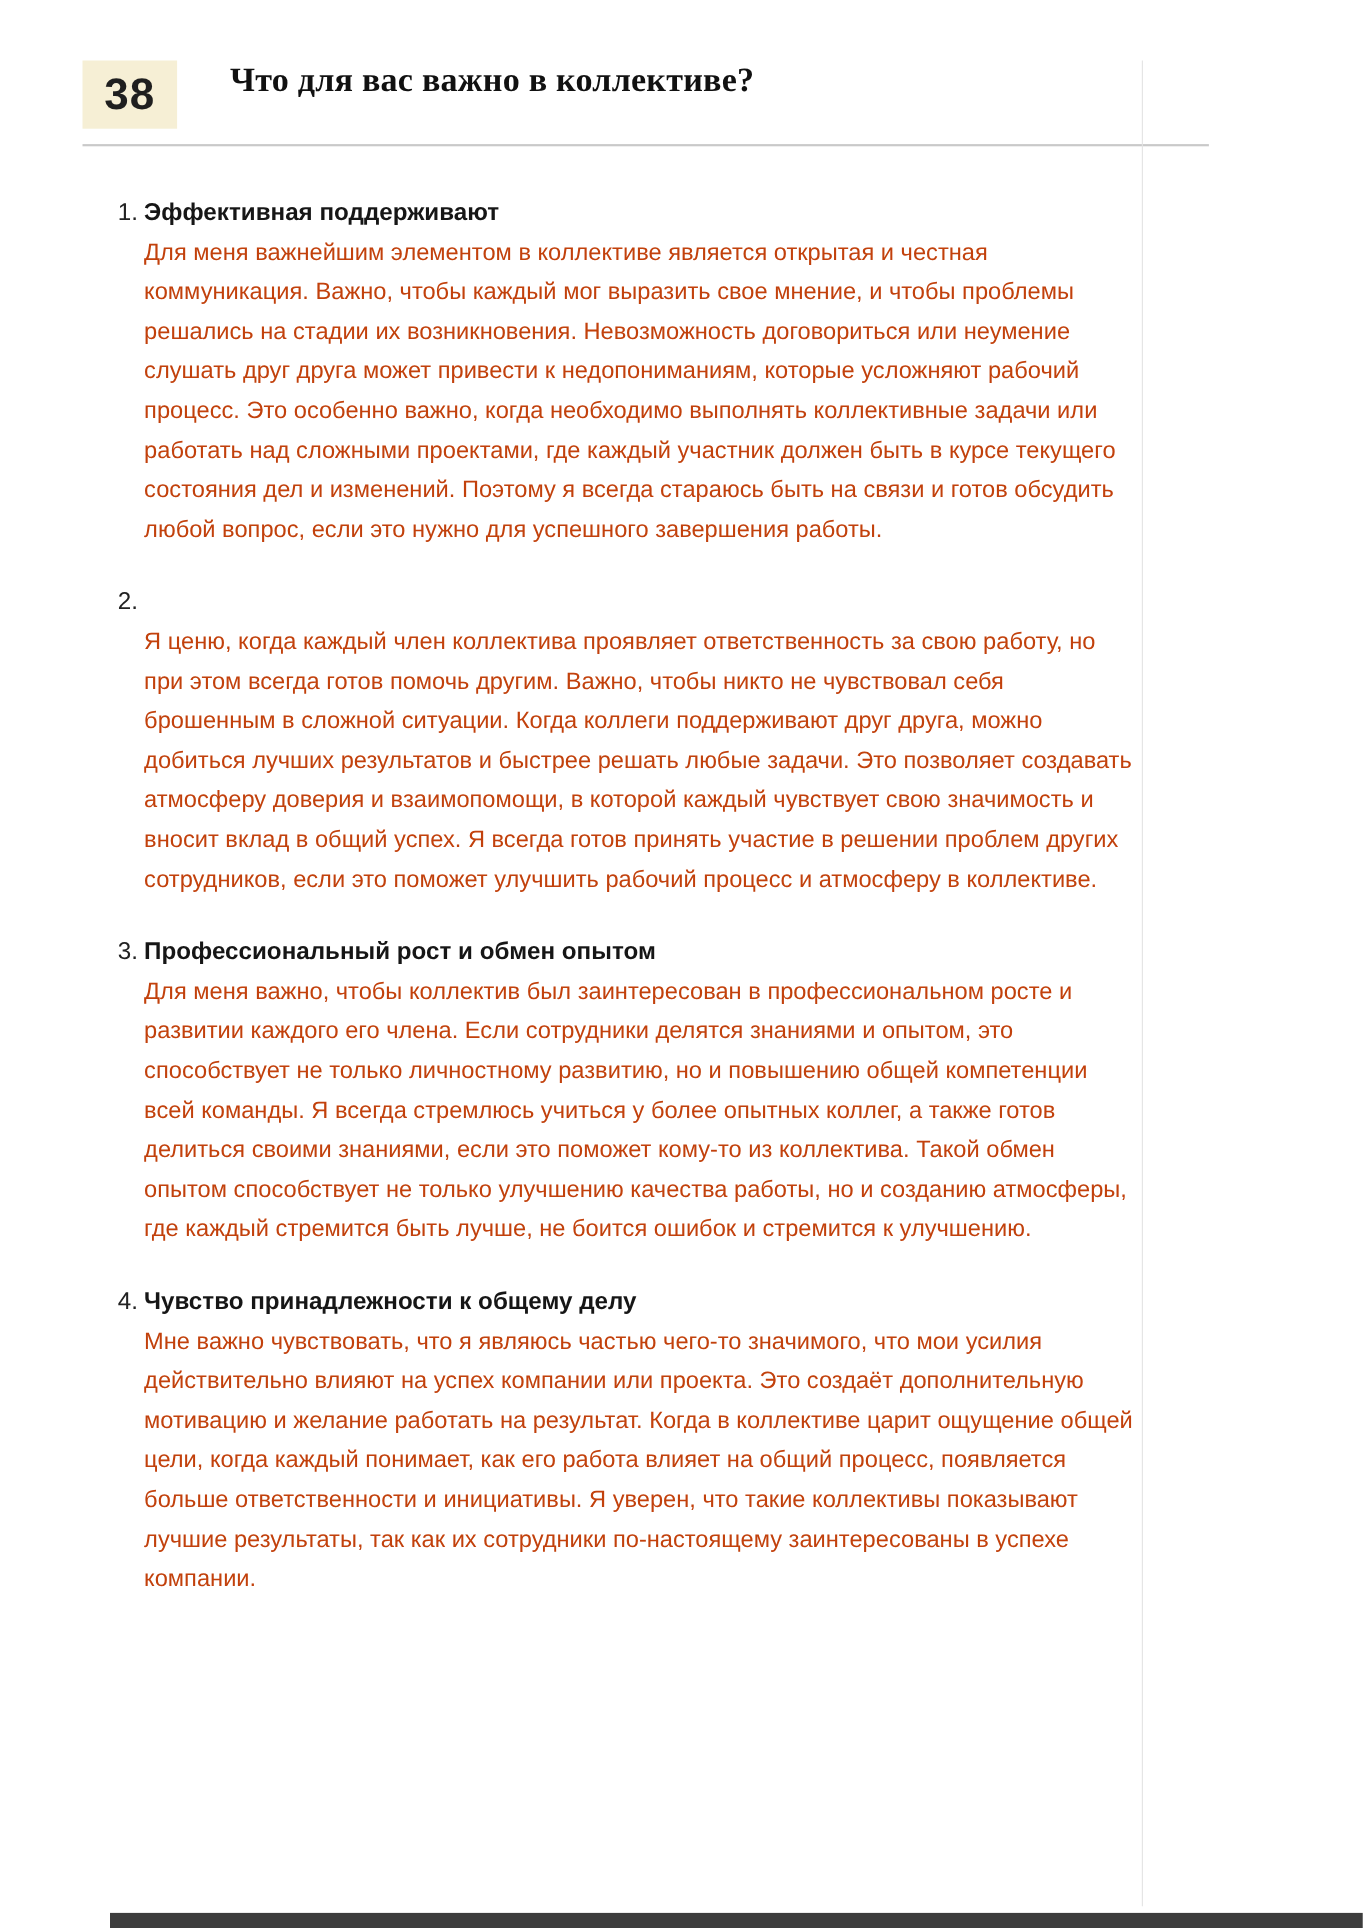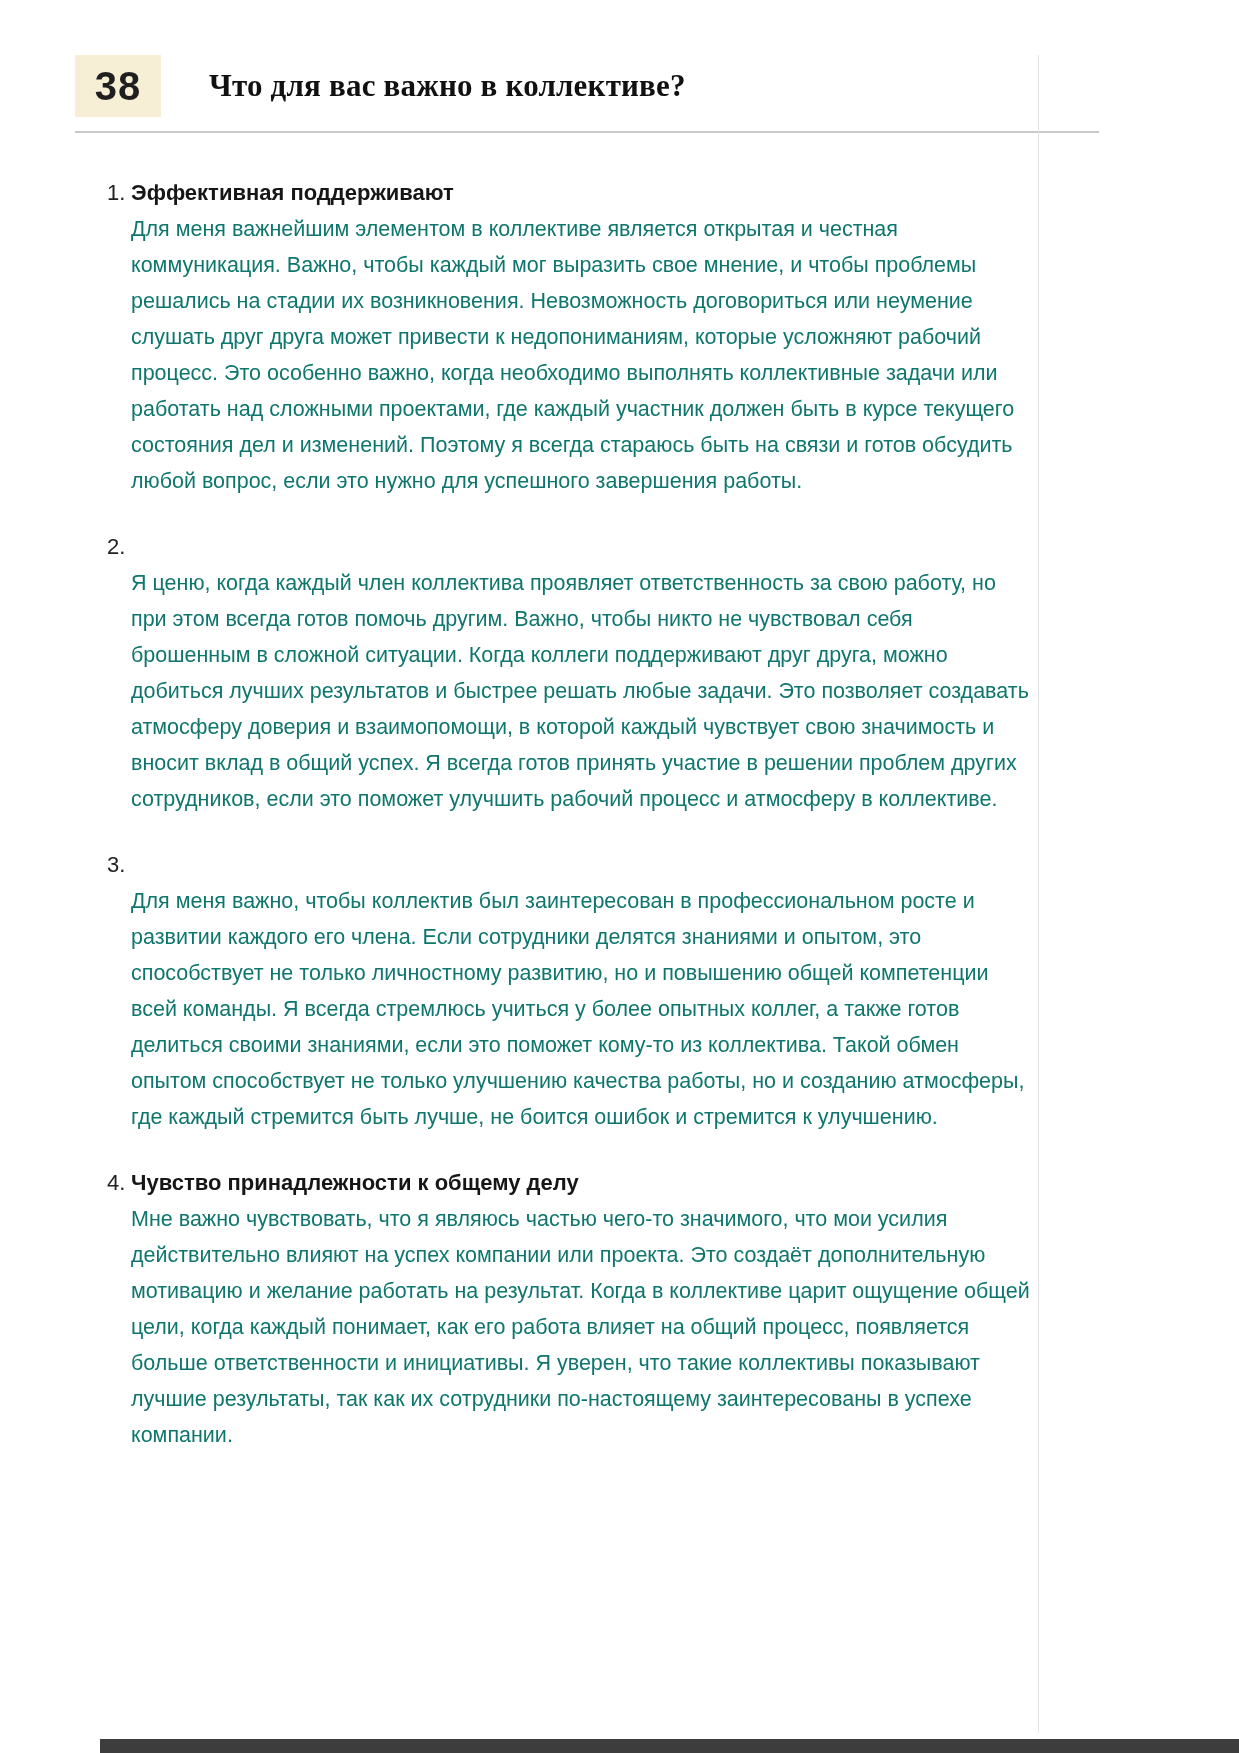--- a/index.html
+++ b/index.html
@@ -20,21 +20,20 @@
     content: "";
     position: absolute;
     top: 55px;
     right: 200px;
     bottom: 20px;
     width: 1px;
     background: #e3e3e3;
   }
   .header {
     display: flex;
-    align-items: center;
     padding: 55px 4px 0 75px;
   }
   .num-box {
     background: #f6efd5;
     min-width: 86px;
     height: 62px;
     display: flex;
     align-items: center;
     justify-content: center;
     font-size: 40px;
@@ -73,21 +72,21 @@
     min-width: 24px;
     color: #222222;
   }
   .item-heading {
     font-weight: 700;
   }
   .item-body {
     margin-left: 24px;
     font-size: 21.5px;
     line-height: 36px;
-    color: #0f766e;
+    color: #c2410c;
     text-align: left;
   }
   .footer-bar {
     position: absolute;
     left: 100px;
     right: 0;
     bottom: 0;
     height: 14px;
     background: #3d3d3d;
   }
@@ -119,20 +118,21 @@
     <section class="qa-item">
       <div class="item-head">
         <span class="item-marker">2.</span>
       </div>
       <p class="item-body">Я ценю, когда каждый член коллектива проявляет ответственность за свою работу, но при этом всегда готов помочь другим. Важно, чтобы никто не чувствовал себя брошенным в сложной ситуации. Когда коллеги поддерживают друг друга, можно добиться лучших результатов и быстрее решать любые задачи. Это позволяет создавать атмосферу доверия и взаимопомощи, в которой каждый чувствует свою значимость и вносит вклад в общий успех. Я всегда готов принять участие в решении проблем других сотрудников, если это поможет улучшить рабочий процесс и атмосферу в коллективе.</p>
     </section>
 
     <section class="qa-item">
       <div class="item-head">
         <span class="item-marker">3.</span>
+        <span class="item-heading">Профессиональный рост и обмен опытом</span>
       </div>
       <p class="item-body">Для меня важно, чтобы коллектив был заинтересован в профессиональном росте и развитии каждого его члена. Если сотрудники делятся знаниями и опытом, это способствует не только личностному развитию, но и повышению общей компетенции всей команды. Я всегда стремлюсь учиться у более опытных коллег, а также готов делиться своими знаниями, если это поможет кому-то из коллектива. Такой обмен опытом способствует не только улучшению качества работы, но и созданию атмосферы, где каждый стремится быть лучше, не боится ошибок и стремится к улучшению.</p>
     </section>
 
     <section class="qa-item">
       <div class="item-head">
         <span class="item-marker">4.</span>
         <span class="item-heading">Чувство принадлежности к общему делу</span>
       </div>
       <p class="item-body">Мне важно чувствовать, что я являюсь частью чего-то значимого, что мои усилия действительно влияют на успех компании или проекта. Это создаёт дополнительную мотивацию и желание работать на результат. Когда в коллективе царит ощущение общей цели, когда каждый понимает, как его работа влияет на общий процесс, появляется больше ответственности и инициативы. Я уверен, что такие коллективы показывают лучшие результаты, так как их сотрудники по-настоящему заинтересованы в успехе компании.</p>

